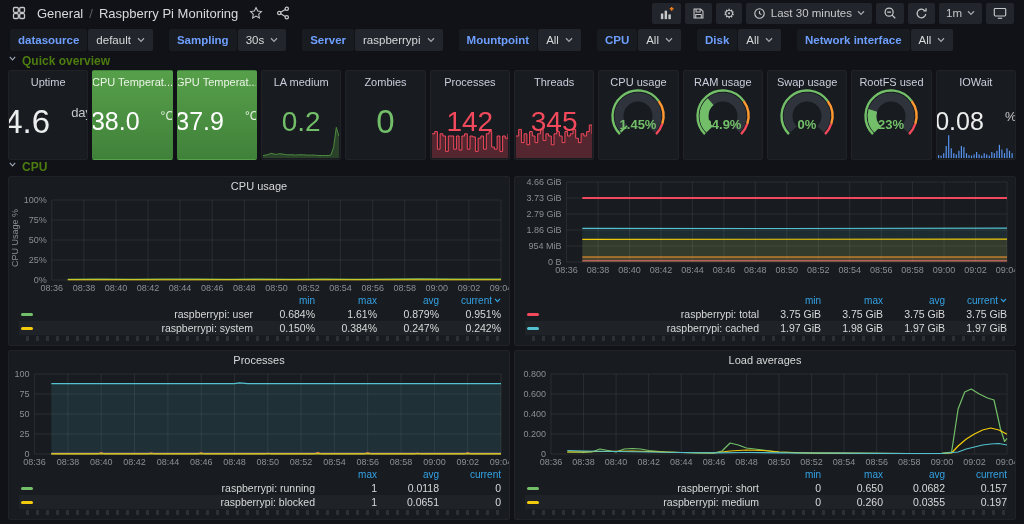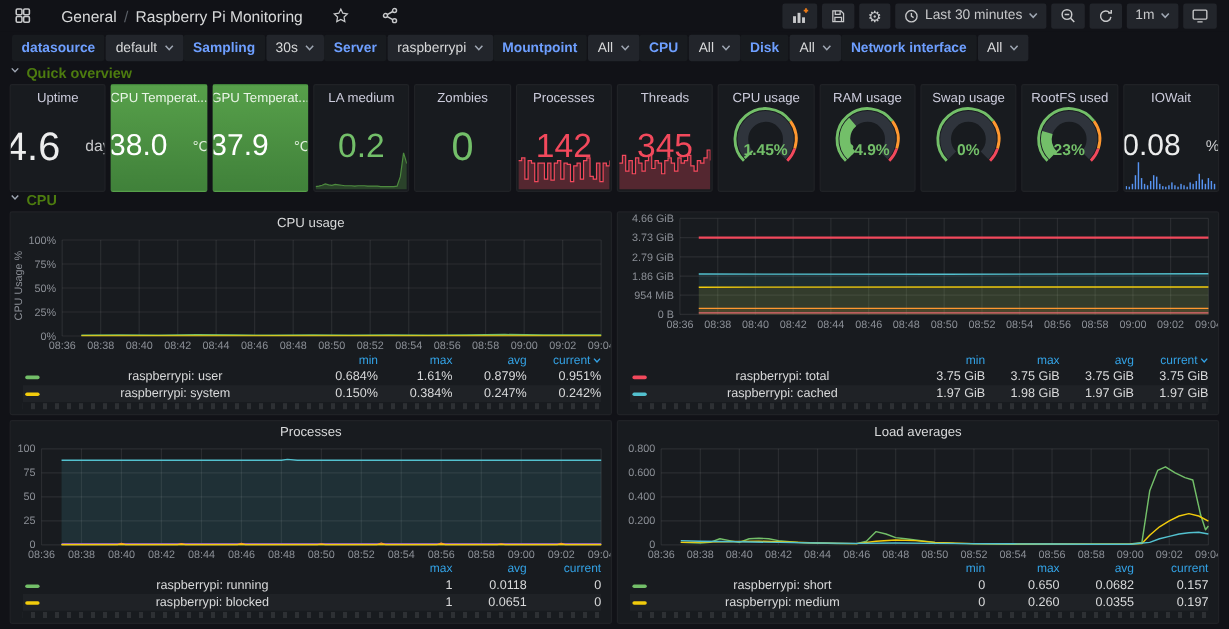--- a/index.html
+++ b/index.html
@@ -2,41 +2,41 @@
 <html><head>
 <meta charset="utf-8">
 <style>
   *{box-sizing:border-box;margin:0;padding:0}
   html,body{width:1024px;height:524px;overflow:hidden}
   body{background:#111217;font-family:"Liberation Sans","DejaVu Sans",sans-serif;color:#d8d9da}
   button{background:none;border:none;color:inherit;font:inherit;display:flex;align-items:center;gap:5px;cursor:pointer;padding:0}
   svg{display:block}
 
   .topbar{display:flex;justify-content:space-between;align-items:center;height:26px;padding:0 10px;background:#111217}
-  .tb-left{display:flex;align-items:center;gap:23px}
+  .tb-left{display:flex;align-items:center;gap:9px}
   .breadcrumb{display:flex;align-items:center;gap:6px;font-size:13px}
   .crumb-sep{color:#5a5f66}
   .crumb-title{color:#d8d9da}
   .tb-right{display:flex;align-items:center;gap:4px}
   .tb-btn{background:#22252b;border-radius:2px;height:21px;padding:0 7px;font-size:11.5px;color:#c7c8ca}
   .icon-btn{height:20px;padding:0 2px}
   .gear{font-size:13px;line-height:1;color:#c7c8ca}
 
-  .varbar{display:flex;align-items:flex-end;padding:3px 10px;height:28px}
+  .varbar{display:flex;align-items:flex-end;gap:16px;padding:3px 10px;height:28px}
   .chip{display:flex;align-items:stretch;gap:1px;height:22px;font-size:11.5px}
   .chip-label{display:flex;align-items:center;padding:0 8px;background:#181b1f;border-radius:2px;color:#6e9fff;font-weight:700}
   .chip-value{display:flex;align-items:center;gap:6px;padding:0 8px;background:#22252b;border-radius:2px;color:#d8d9da}
 
   .section-hdr{display:flex;gap:5px;height:16px;padding:0 8px;font-size:12px;font-weight:700;color:#4d7c0f}
 
   .stats-row{display:grid;grid-template-columns:repeat(12,1fr);gap:4px;margin:0 8px;height:90px}
   .stat{position:relative;background:#181b1f;border:1px solid #202226;border-radius:2px;display:flex;flex-direction:column;align-items:center;padding-top:5px;overflow:hidden}
   .stat-title{font-size:11px;color:#ccccdc;white-space:nowrap;z-index:3}
   .stat-value{flex:1;display:flex;align-items:baseline;justify-content:center;gap:3px;z-index:2;align-self:stretch;padding-bottom:4px}
-  .stat-value-inner{display:flex;align-items:center;gap:21px;margin:auto}
+  .stat-value-inner{display:flex;align-items:flex-start;gap:21px;margin:auto}
   .big{font-size:28px;font-weight:500;line-height:1}
   .xl{font-size:33px}
   .unit{font-size:13px;color:#c7c8ca}
   .v-white{color:#eceded}.v-green{color:#73bf69}.v-red{color:#f2495c}
   .stat.green{background:linear-gradient(180deg,#57a04a 0%,#40813a 100%);border-color:transparent}
   .stat.green .stat-title{color:#eaf5e7}
   .stat.green .big{color:#ffffff;font-size:25px}
   .stat.green .unit{color:#e3f0df;font-size:12px}
   .spark{position:absolute;left:1px;right:1px;bottom:1px;z-index:1}
   .spark.h36{height:36px}.spark.h44{height:44px}.spark.h24{height:24px}
@@ -52,21 +52,21 @@
   .ytick{text-anchor:end}
   .xtick{text-anchor:middle}
   .ylabel{text-anchor:middle;font-size:9px}
 
   .legend{height:52px;padding:1px 8px 0 10px;font-size:10.5px;overflow:hidden}
   .lg-head{display:flex;justify-content:flex-end;align-items:center;height:13px;color:#33a2e5;font-weight:400;font-size:10px}
   .lg-col{width:62px;text-align:right;display:inline-flex;justify-content:flex-end;align-items:center;gap:2px}
   .lg-row{display:flex;align-items:center;height:14px;padding-left:2px;color:#d8d9da}
   .lg-row.alt{background:rgba(255,255,255,0.03)}
   .lg-swatch{width:12px;height:3px;border-radius:2px;margin-right:6px;flex:none}
-  .lg-label{flex:1;text-align:center;white-space:nowrap;overflow:hidden}
+  .lg-label{flex:1;text-align:right;white-space:nowrap;overflow:hidden}
   .lg-sliver{height:5px;margin-top:1px;opacity:.5;background:repeating-linear-gradient(90deg,transparent 0 7px,rgba(216,217,218,.22) 7px 10px)}
 </style>
 </head>
 <body>
 
 <div class="topbar">
   <div class="tb-left">
     <button class="icon-btn">
       <svg width="14" height="14" viewBox="0 0 14 14" fill="none" stroke="#c7c8ca" stroke-width="1.3">
           <rect x="1.5" y="1.5" width="4.8" height="4.8" rx="1"></rect>

